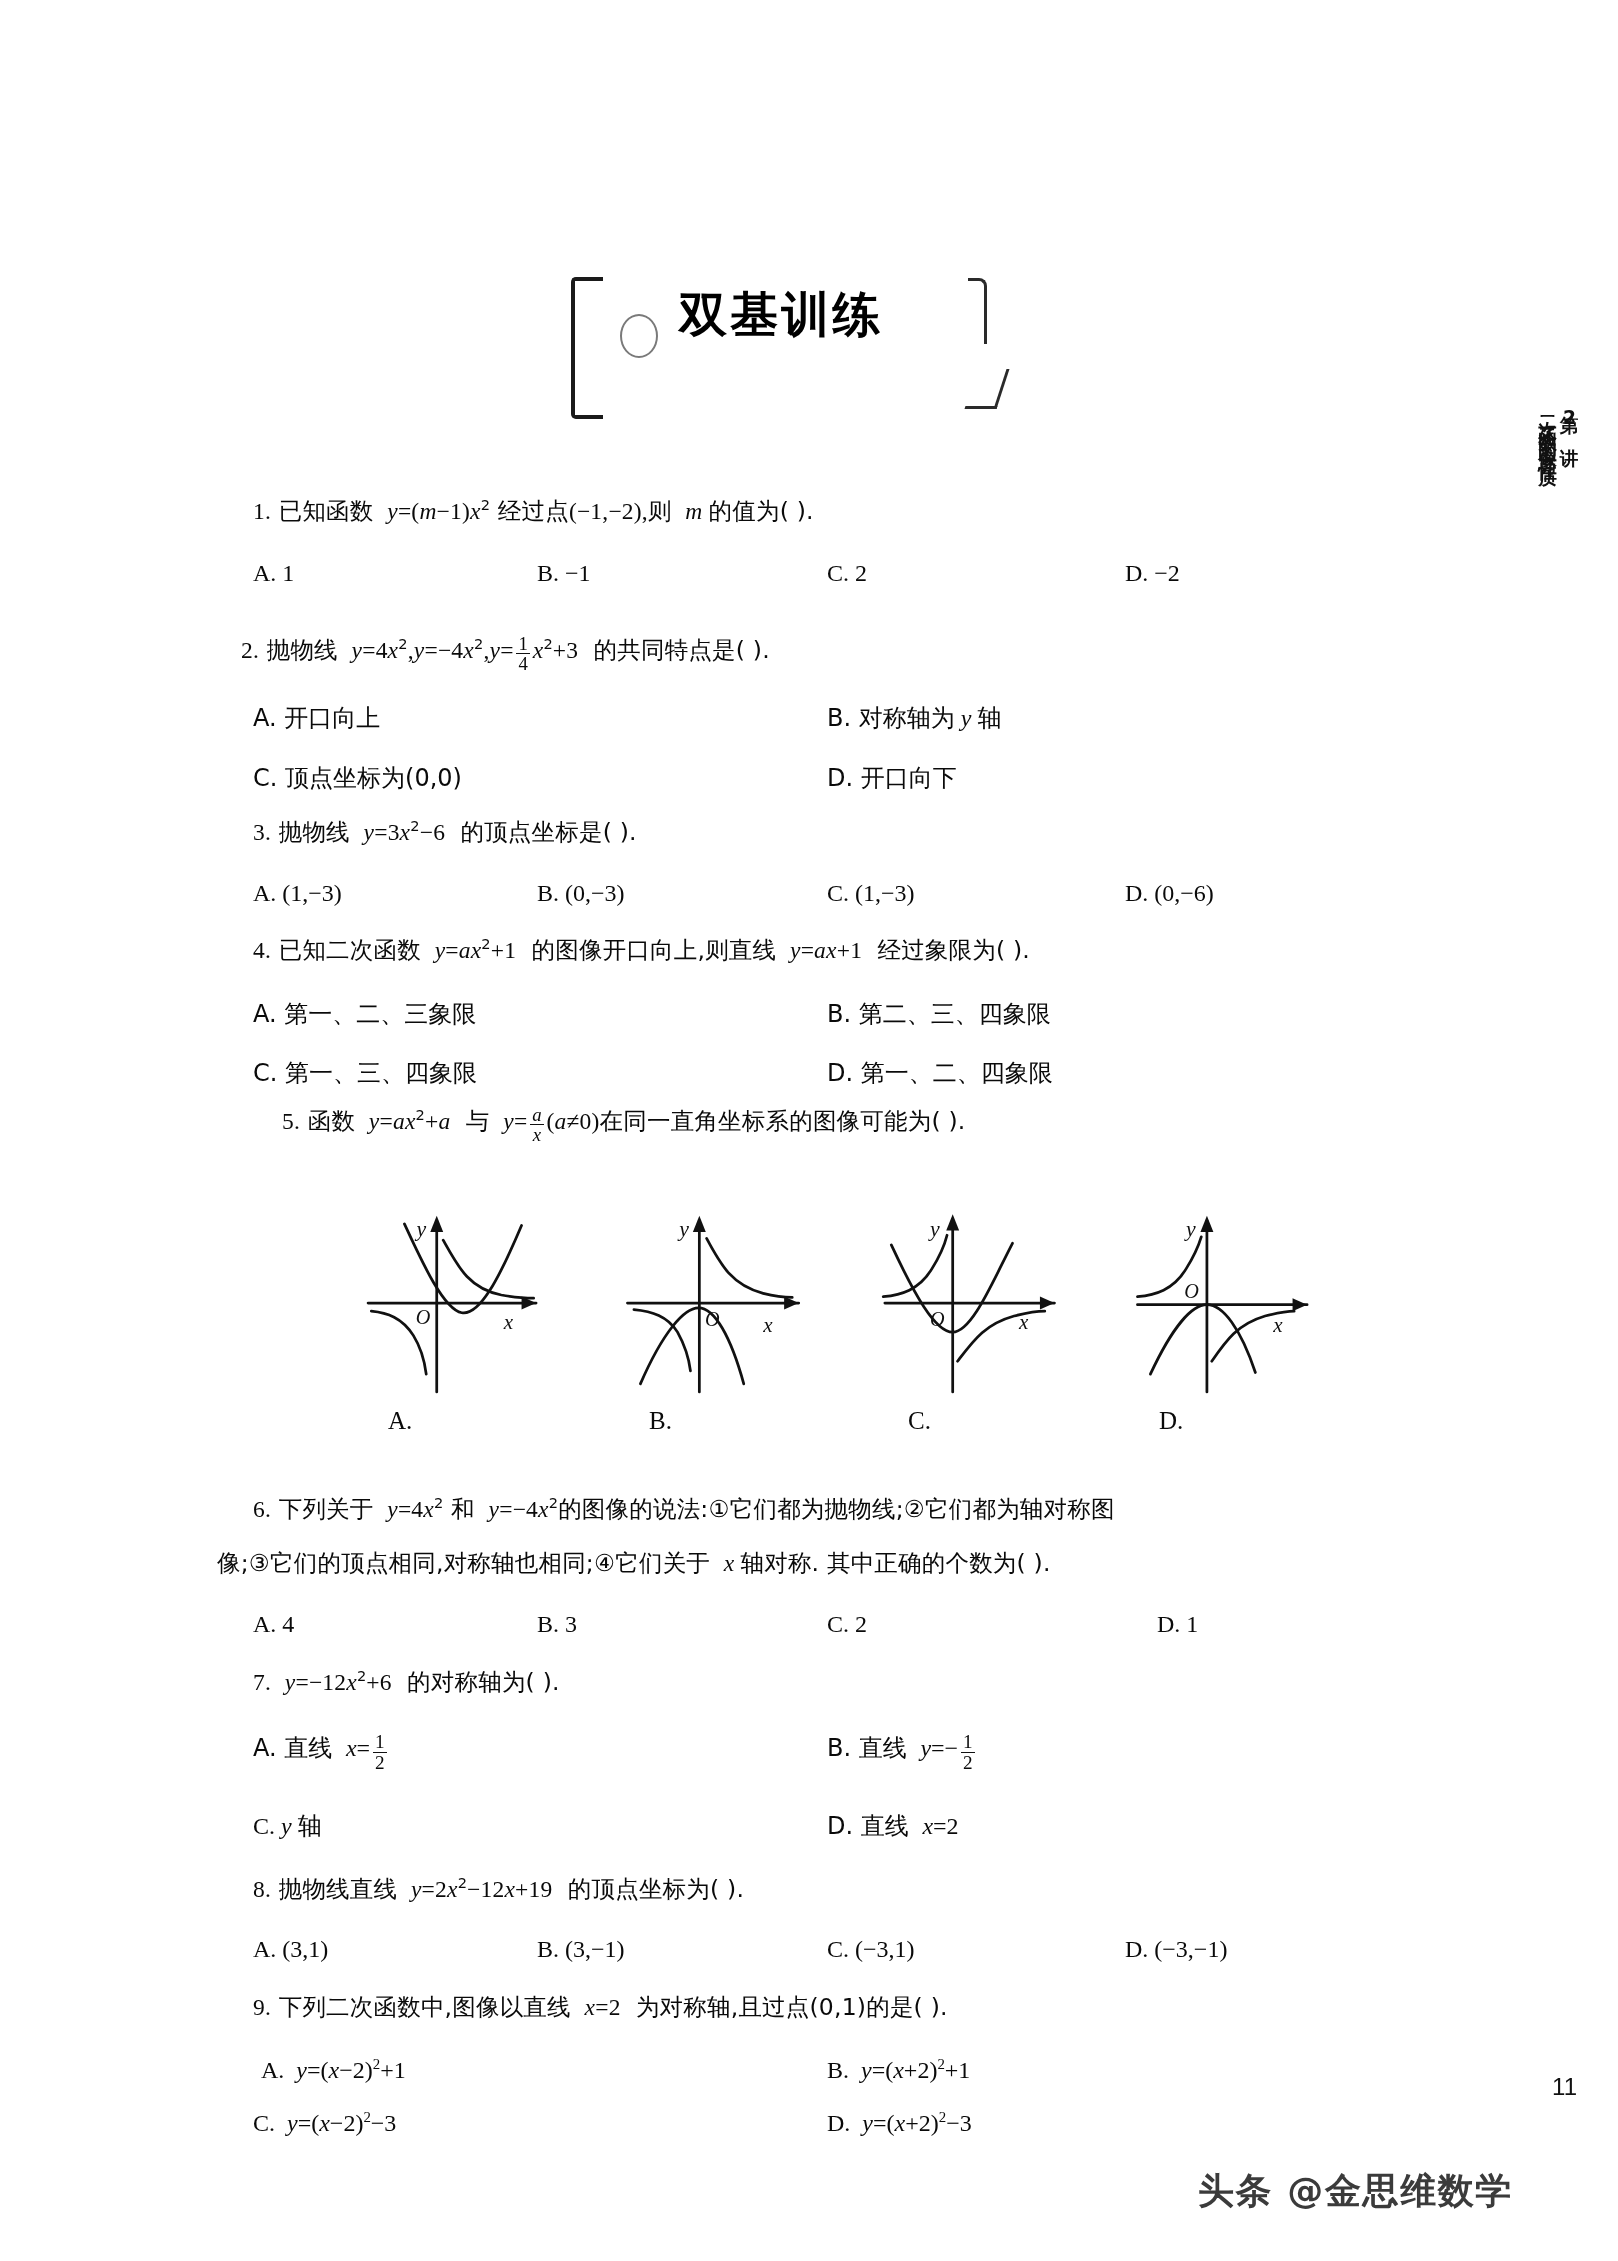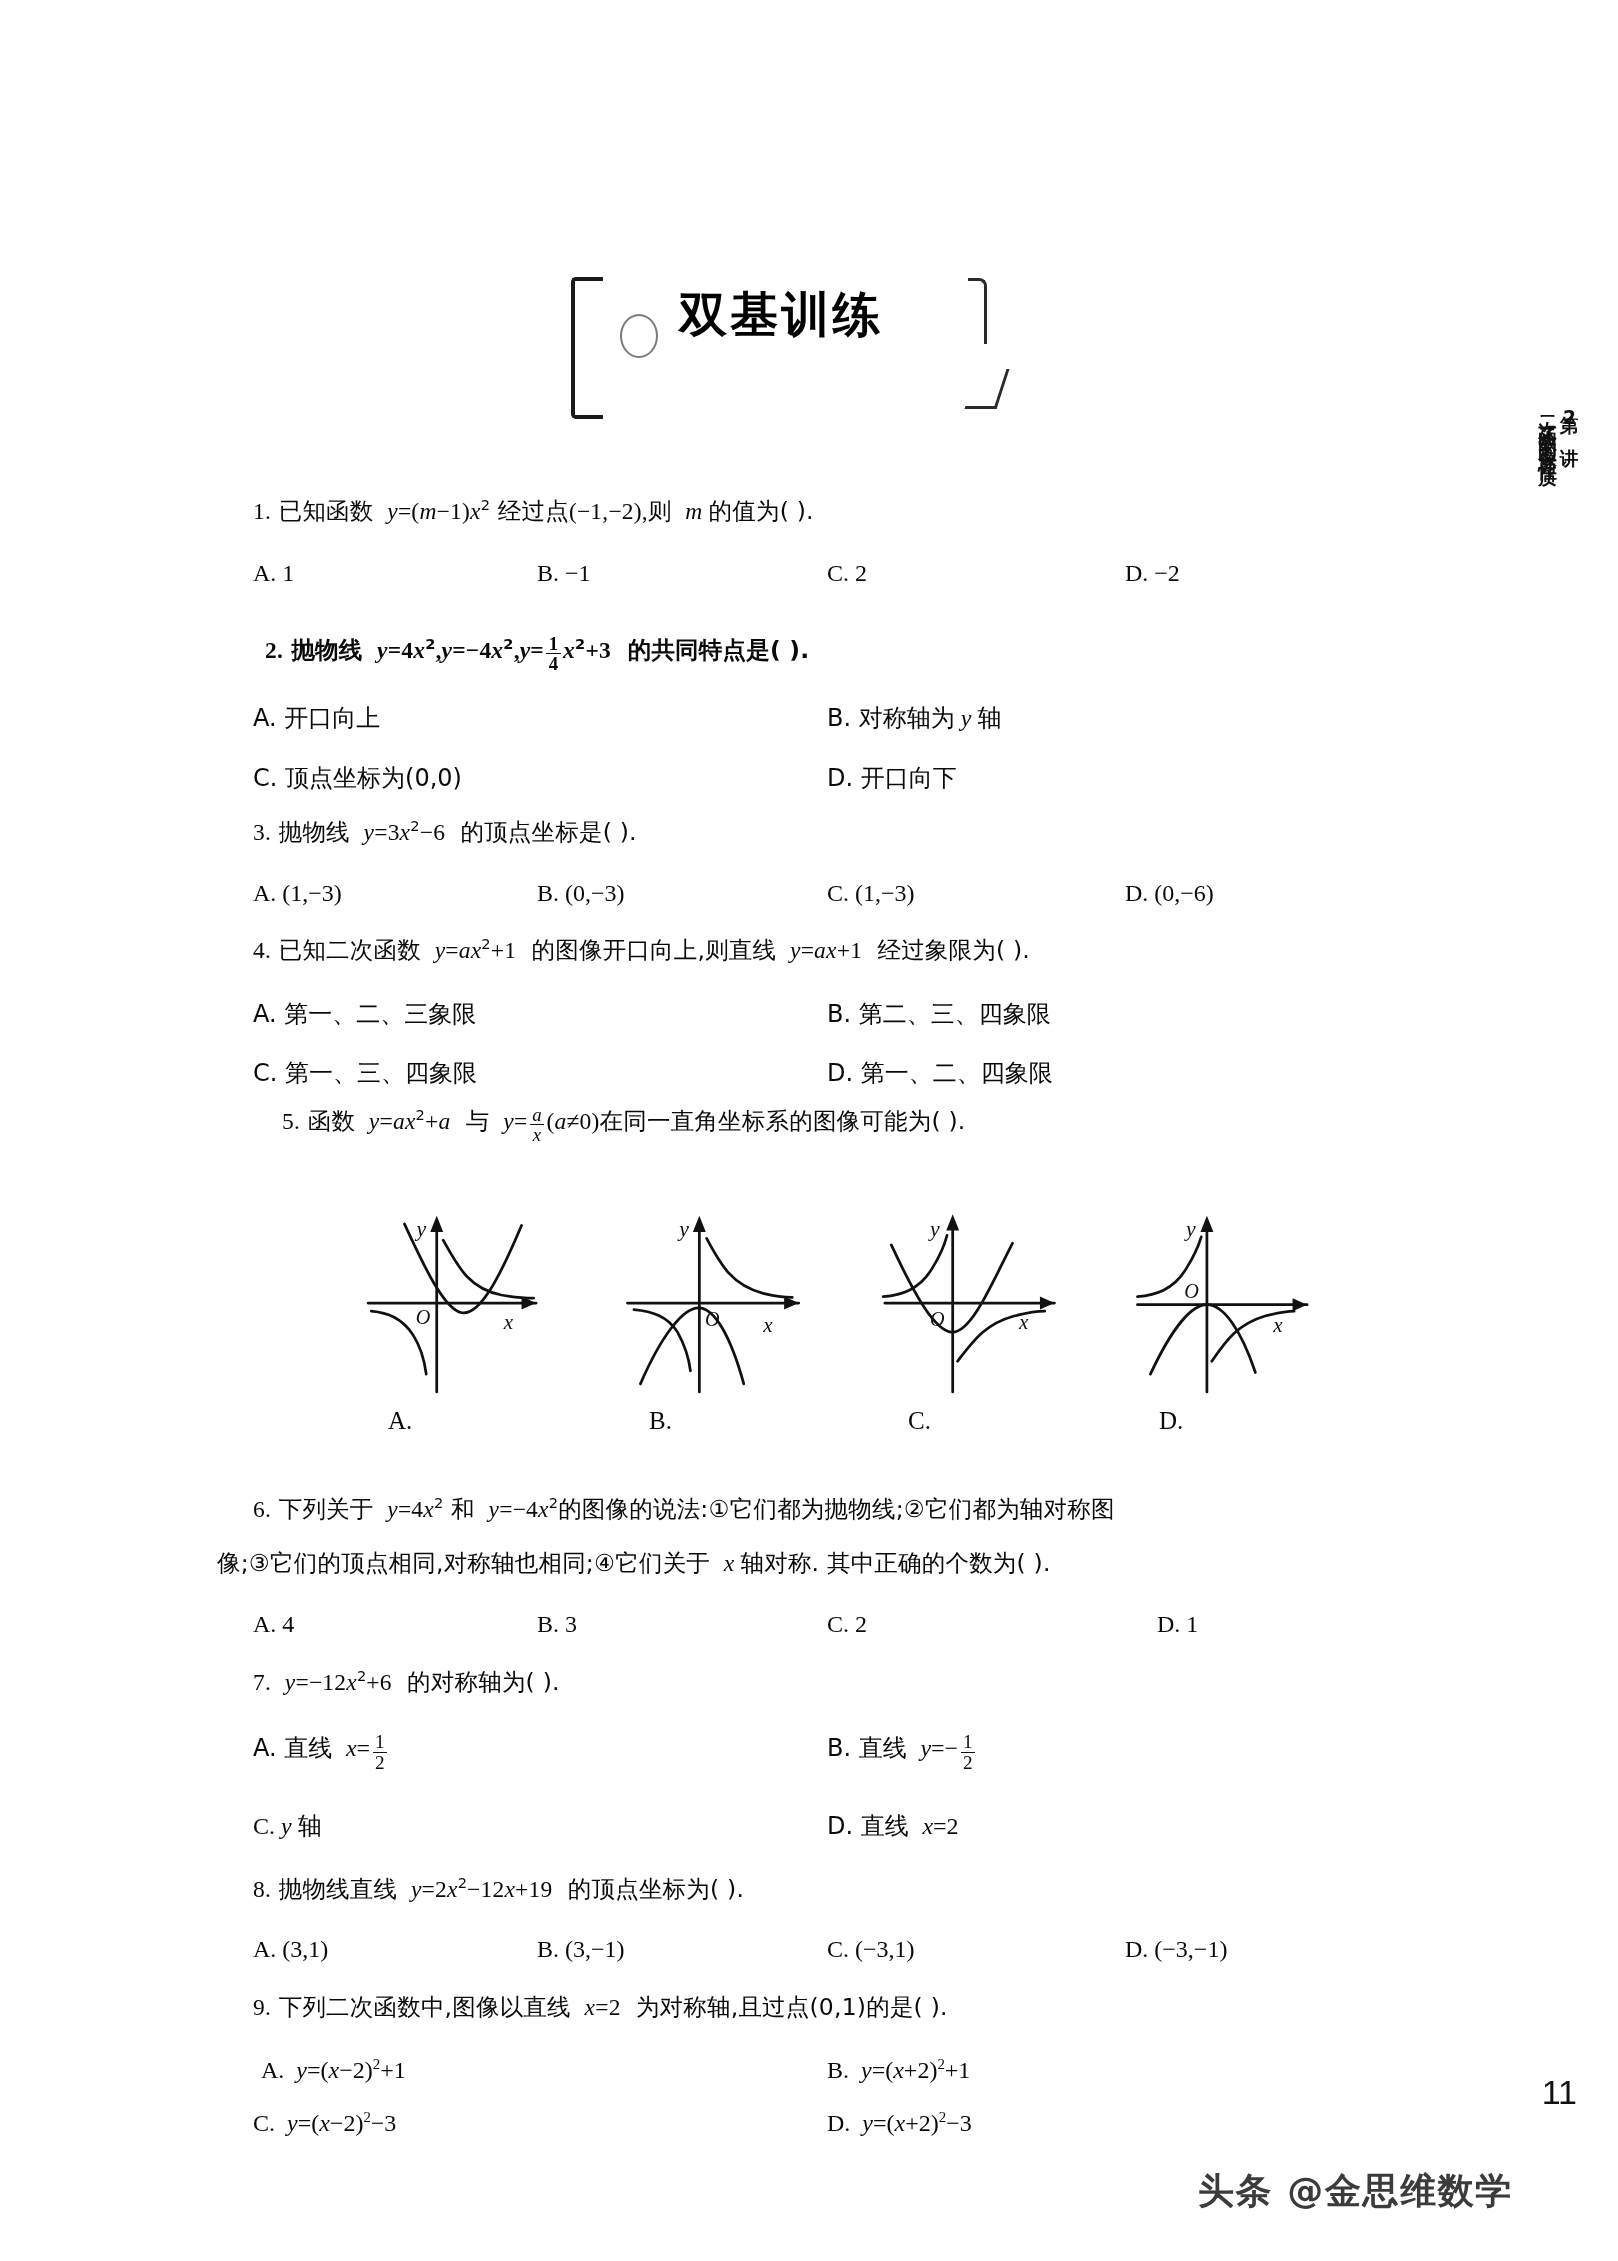--- a/index.html
+++ b/index.html
@@ -170,21 +170,21 @@
     font-size: 25px;
     color: #0a0a0a;
   }
 
   
   .page-num {
     position: absolute;
     right: 42px;
     top: 2073px;
     font-family: "Liberation Sans", sans-serif;
-    font-size: 34px;
+    font-size: 24px;
     color: #111;
   }
   .watermark {
     position: absolute;
     left: 1198px;
     top: 2167px;
     font-family: "DejaVu Sans", "Liberation Sans", sans-serif;
     font-size: 36px;
     font-weight: 700;
     color: #2b2b2b;
@@ -216,21 +216,21 @@
     <span>已知函数</span>
     <span class="math">&nbsp;y</span><span class="mathup">=(</span><span class="math">m</span><span class="mathup">−1)</span><span class="math">x</span><sup>2</sup>
     <span>经过点</span><span class="mathup">(−1,−2),</span><span>则</span>
     <span class="math">&nbsp;m&nbsp;</span><span>的值为(      ).</span>
   </div>
   <div class="opt serif-opt" style="left:253px; top:560px;">A. 1</div>
   <div class="opt serif-opt" style="left:537px; top:560px;">B. −1</div>
   <div class="opt serif-opt" style="left:827px; top:560px;">C. 2</div>
   <div class="opt serif-opt" style="left:1125px; top:560px;">D. −2</div>
 
-  <div class="q cn" style="left:265px; top:634px;font-weight:bold;">
+  <div class="q cn" style="left:241px; top:634px;">
     <span class="mathup">2.</span>
     <span>抛物线</span>
     <span class="math">&nbsp;y</span><span class="mathup">=4</span><span class="math">x</span><sup>2</sup><span class="mathup">,</span><span class="math">y</span><span class="mathup">=−4</span><span class="math">x</span><sup>2</sup><span class="mathup">,</span><span class="math">y</span><span class="mathup">=</span><span class="frac"><span class="num">1</span><span class="den">4</span></span><span class="math">x</span><sup>2</sup><span class="mathup">+3</span>
     &nbsp;<span>的共同特点是(      ).</span>
   </div>
   <div class="opt" style="left:253px; top:702px;">A. 开口向上</div>
   <div class="opt" style="left:827px; top:702px;">
     <span>B. 对称轴为</span><span class="math">&nbsp;y&nbsp;</span><span>轴</span>
   </div>
   <div class="opt" style="left:253px; top:762px;">C. 顶点坐标为(0,0)</div>

